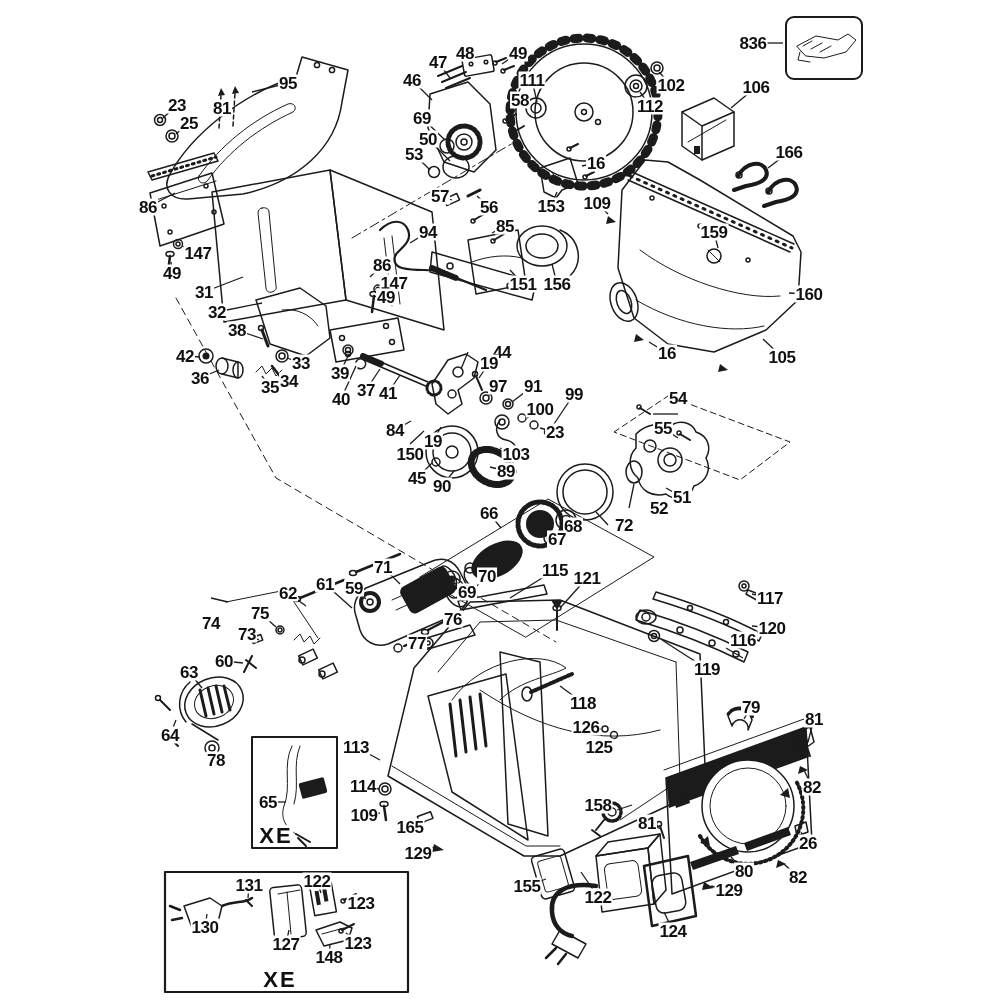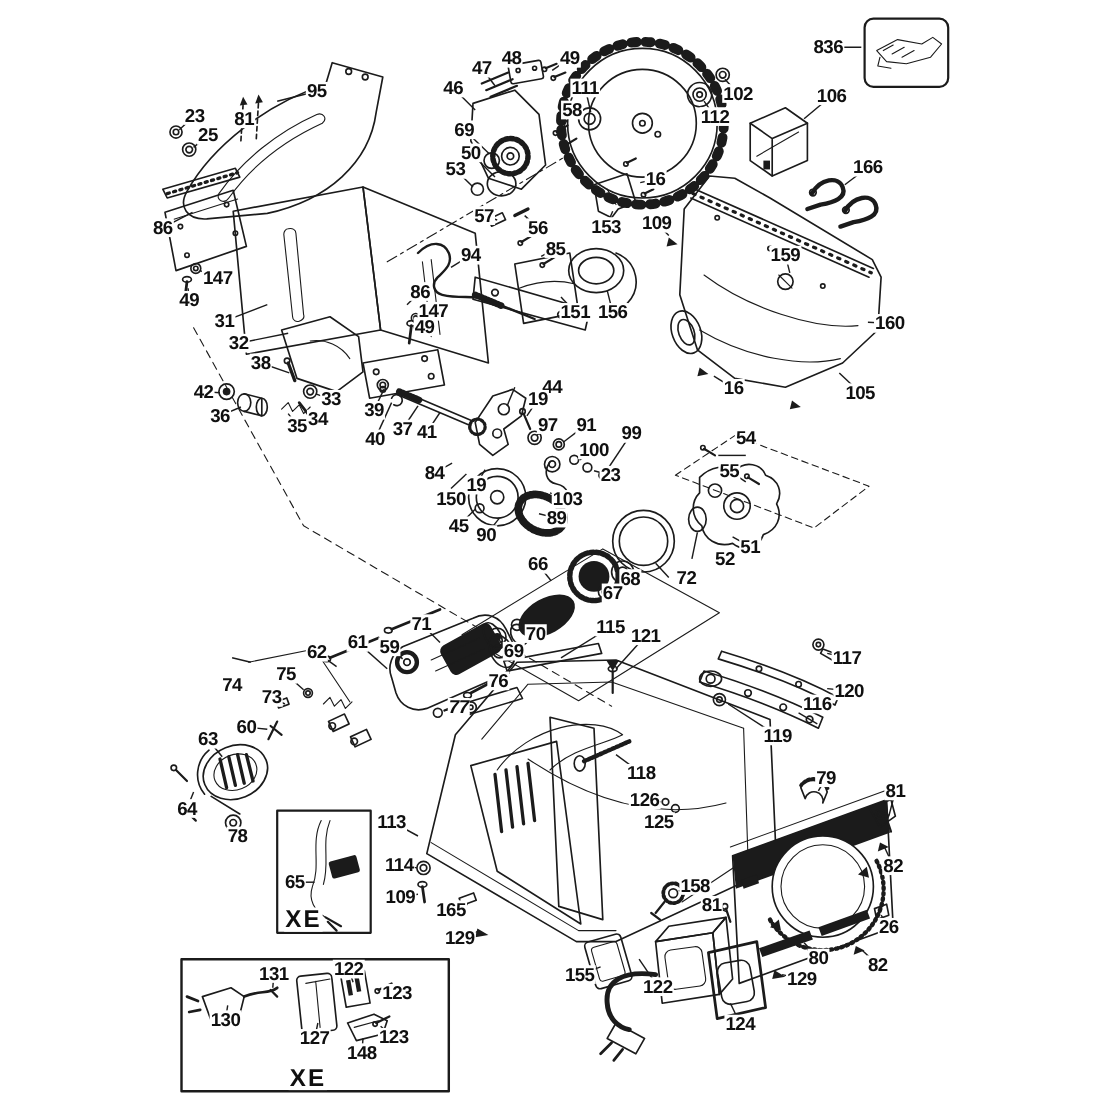--- a/index.html
+++ b/index.html
@@ -624,21 +624,21 @@
       <div class="part-label" style="left: 489px; top: 513px;">66</div>
       <div class="part-label" style="left: 573px; top: 526px;">68</div>
       <div class="part-label" style="left: 557px; top: 539px;">67</div>
       <div class="part-label" style="left: 487px; top: 576px;">70</div>
       <div class="part-label" style="left: 467px; top: 592px;">69</div>
       <div class="part-label" style="left: 383px; top: 567px;">71</div>
       <div class="part-label" style="left: 354px; top: 588px;">59</div>
       <div class="part-label" style="left: 325px; top: 584px;">61</div>
       <div class="part-label" style="left: 288px; top: 593px;">62</div>
       <div class="part-label" style="left: 453px; top: 619px;">76</div>
-      <div class="part-label" style="left: 417px; top: 643px; font-style: italic;">77</div>
+      <div class="part-label" style="left: 417px; top: 643px;">77</div>
       <div class="part-label" style="left: 211px; top: 598px; margin-top: 25px;">74</div>
       <div class="part-label" style="left: 260px; top: 613px;">75</div>
       <div class="part-label" style="left: 247px; top: 634px;">73</div>
       <div class="part-label" style="left: 224px; top: 661px;">60</div>
       <div class="part-label" style="left: 189px; top: 672px;">63</div>
       <div class="part-label" style="left: 170px; top: 735px;">64</div>
       <div class="part-label" style="left: 216px; top: 760px;">78</div>
       <div class="part-label" style="left: 268px; top: 802px;">65</div>
       <div class="part-label" style="left: 555px; top: 570px;">115</div>
       <div class="part-label" style="left: 587px; top: 578px;">121</div>
@@ -651,21 +651,21 @@
       <div class="part-label" style="left: 599px; top: 747px;">125</div>
       <div class="part-label" style="left: 356px; top: 747px;">113</div>
       <div class="part-label" style="left: 363px; top: 786px;">114</div>
       <div class="part-label" style="left: 364px; top: 815px;">109</div>
       <div class="part-label" style="left: 410px; top: 827px;">165</div>
       <div class="part-label" style="left: 418px; top: 853px;">129</div>
       <div class="part-label" style="left: 751px; top: 707px;">79</div>
       <div class="part-label" style="left: 814px; top: 719px;">81</div>
       <div class="part-label" style="left: 812px; top: 787px;">82</div>
       <div class="part-label" style="left: 808px; top: 843px;">26</div>
-      <div class="part-label" style="left: 632px; top: 805px;">158</div>
+      <div class="part-label" style="left: 598px; top: 805px;">158</div>
       <div class="part-label" style="left: 647px; top: 823px;">81</div>
       <div class="part-label" style="left: 744px; top: 871px;">80</div>
       <div class="part-label" style="left: 798px; top: 877px;">82</div>
       <div class="part-label" style="left: 729px; top: 890px;">129</div>
       <div class="part-label" style="left: 527px; top: 886px;">155</div>
       <div class="part-label" style="left: 598px; top: 897px;">122</div>
       <div class="part-label" style="left: 673px; top: 931px;">124</div>
       <div class="part-label" style="left: 249px; top: 885px;">131</div>
       <div class="part-label" style="left: 205px; top: 927px; text-align: right;">130</div>
       <div class="part-label" style="left: 286px; top: 944px;">127</div>

